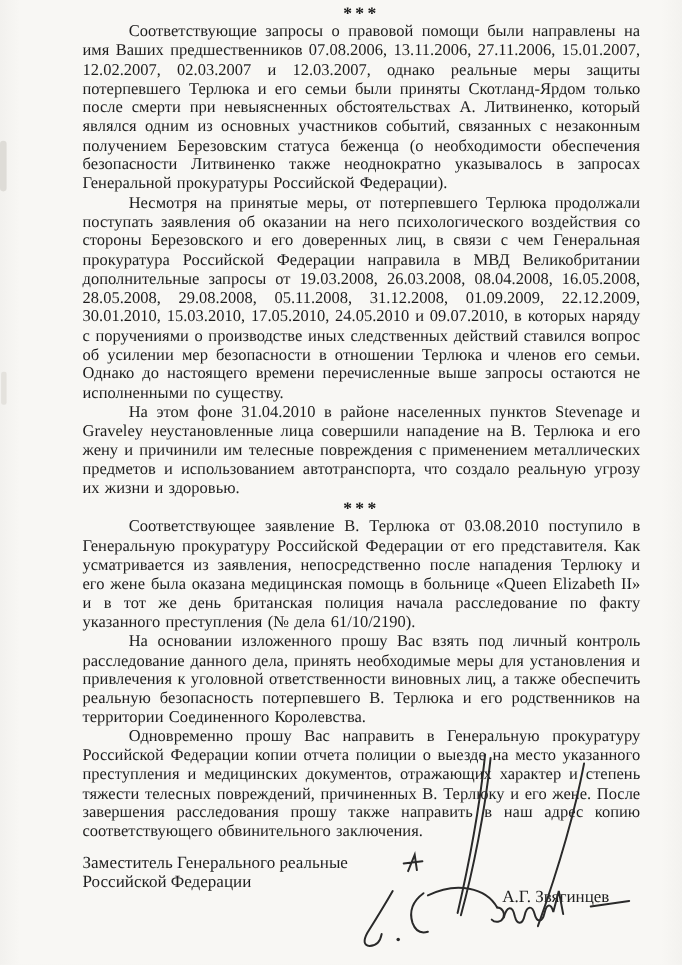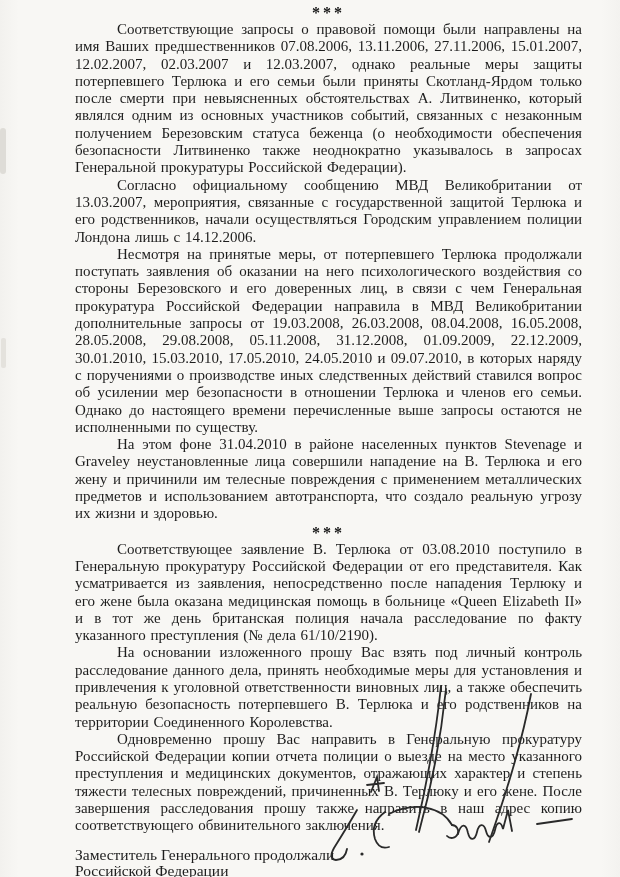--- a/index.html
+++ b/index.html
@@ -80,33 +80,32 @@
 
 <div class="page">
 
   <div class="smudge1"></div>
   <div class="smudge2"></div>
 
   <div class="content">
     <div class="sep">***</div>
 
     <p class="para">Соответствующие запросы о правовой помощи были направлены на имя Ваших предшественников 07.08.2006, 13.11.2006, 27.11.2006, 15.01.2007, 12.02.2007, 02.03.2007 и 12.03.2007, однако реальные меры защиты потерпевшего Терлюка и его семьи были приняты Скотланд-Ярдом только после смерти при невыясненных обстоятельствах А. Литвиненко, который являлся одним из основных участников событий, связанных с незаконным получением Березовским статуса беженца (о необходимости обеспечения безопасности Литвиненко также неоднократно указывалось в запросах Генеральной прокуратуры Российской Федерации).</p>
-    <p class="para">Согласно официальному сообщению МВД Великобритании от 13.03.2007, мероприятия, связанные с государственной защитой Терлюка и его родственников, начали осуществляться Городским управлением полиции Лондона лишь с 14.12.2006.</p>
     <p class="para">Несмотря на принятые меры, от потерпевшего Терлюка продолжали поступать заявления об оказании на него психологического воздействия со стороны Березовского и его доверенных лиц, в связи с чем Генеральная прокуратура Российской Федерации направила в МВД Великобритании дополнительные запросы от 19.03.2008, 26.03.2008, 08.04.2008, 16.05.2008, 28.05.2008, 29.08.2008, 05.11.2008, 31.12.2008, 01.09.2009, 22.12.2009, 30.01.2010, 15.03.2010, 17.05.2010, 24.05.2010 и 09.07.2010, в которых наряду с поручениями о производстве иных следственных действий ставился вопрос об усилении мер безопасности в отношении Терлюка и членов его семьи. Однако до настоящего времени перечисленные выше запросы остаются не исполненными по существу.</p>
     <p class="para">На этом фоне 31.04.2010 в районе населенных пунктов Stevenage и Graveley неустановленные лица совершили нападение на В. Терлюка и его жену и причинили им телесные повреждения с применением металлических предметов и использованием автотранспорта, что создало реальную угрозу их жизни и здоровью.</p>
 
     <div class="sep mid">***</div>
 
     <p class="para">Соответствующее заявление В. Терлюка от 03.08.2010 поступило в Генеральную прокуратуру Российской Федерации от его представителя. Как усматривается из заявления, непосредственно после нападения Терлюку и его жене была оказана медицинская помощь в больнице «Queen Elizabeth II» и в тот же день британская полиция начала расследование по факту указанного преступления (№ дела 61/10/2190).</p>
     <p class="para">На основании изложенного прошу Вас взять под личный контроль расследование данного дела, принять необходимые меры для установления и привлечения к уголовной ответственности виновных лиц, а также обеспечить реальную безопасность потерпевшего В. Терлюка и его родственников на территории Соединенного Королевства.</p>
     <p class="para">Одновременно прошу Вас направить в Генеральную прокуратуру Российской Федерации копии отчета полиции о выезде на место указанного преступления и медицинских документов, отражающих характер и степень тяжести телесных повреждений, причиненных В. Терлюку и его жене. После завершения расследования прошу также направить в наш адрес копию соответствующего обвинительного заключения.</p>
 
     <div class="sig-row">
       <div class="sig-title">
-        <div>Заместитель Генерального продолжали</div>
+        <div>Заместитель Генерального реальные</div>
         <div>Российской Федерации</div>
       </div>
       <div class="sig-name">А.Г. Звягинцев</div>
     </div>
   </div>
 
   <svg class="signature" width="280" height="205" viewBox="0 0 280 205" fill="none" stroke="#2a2a2a" stroke-width="1.8" stroke-linecap="round">
 
     <path d="M126,14 C121,62 111,115 101,158"></path>
     <path d="M131,17 C126,65 115,120 104,160"></path>

